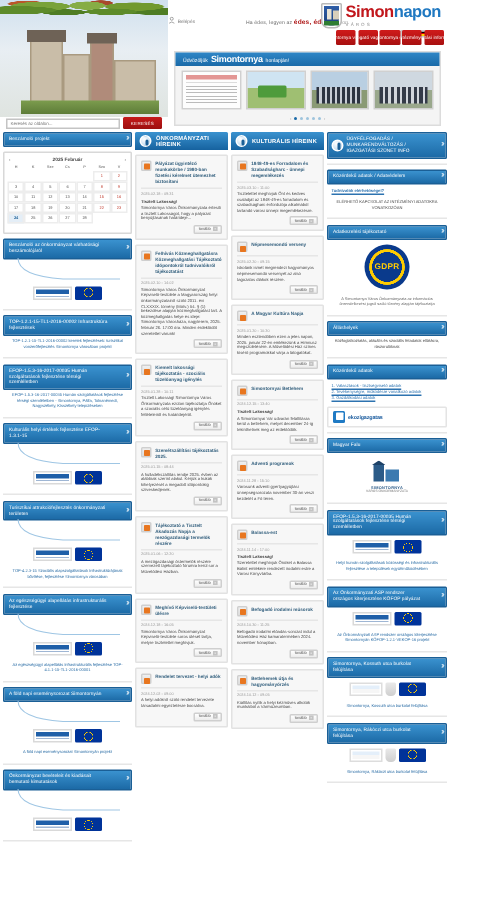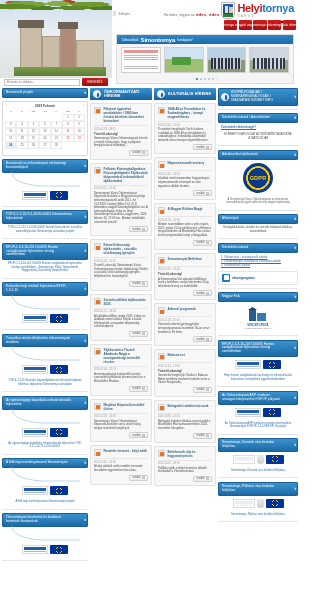--- a/index.html
+++ b/index.html
@@ -326,21 +326,21 @@
 
     <div class="logo-wrap">
       <div class="crest">
         <div class="crest-b"></div>
           <div class="crest-t"></div>
         <div class="crest-t2"></div>
           <div class="crest-g"></div>
       </div>
       <div class="logo-txt">
         <div class="logo-main">
-          <span class="s1">Helyi</span><span class="s2">tornya</span>
+          <span class="s1">Simon</span><span class="s2">napon</span>
         </div>
         <div class="logo-sub">VÁROS</div>
         <div class="flags">
           <div class="flag flag-hu"></div>
           <div class="flag flag-de"></div>
           <div class="flag flag-gb"></div>
         </div>
       </div>
     </div>
 

